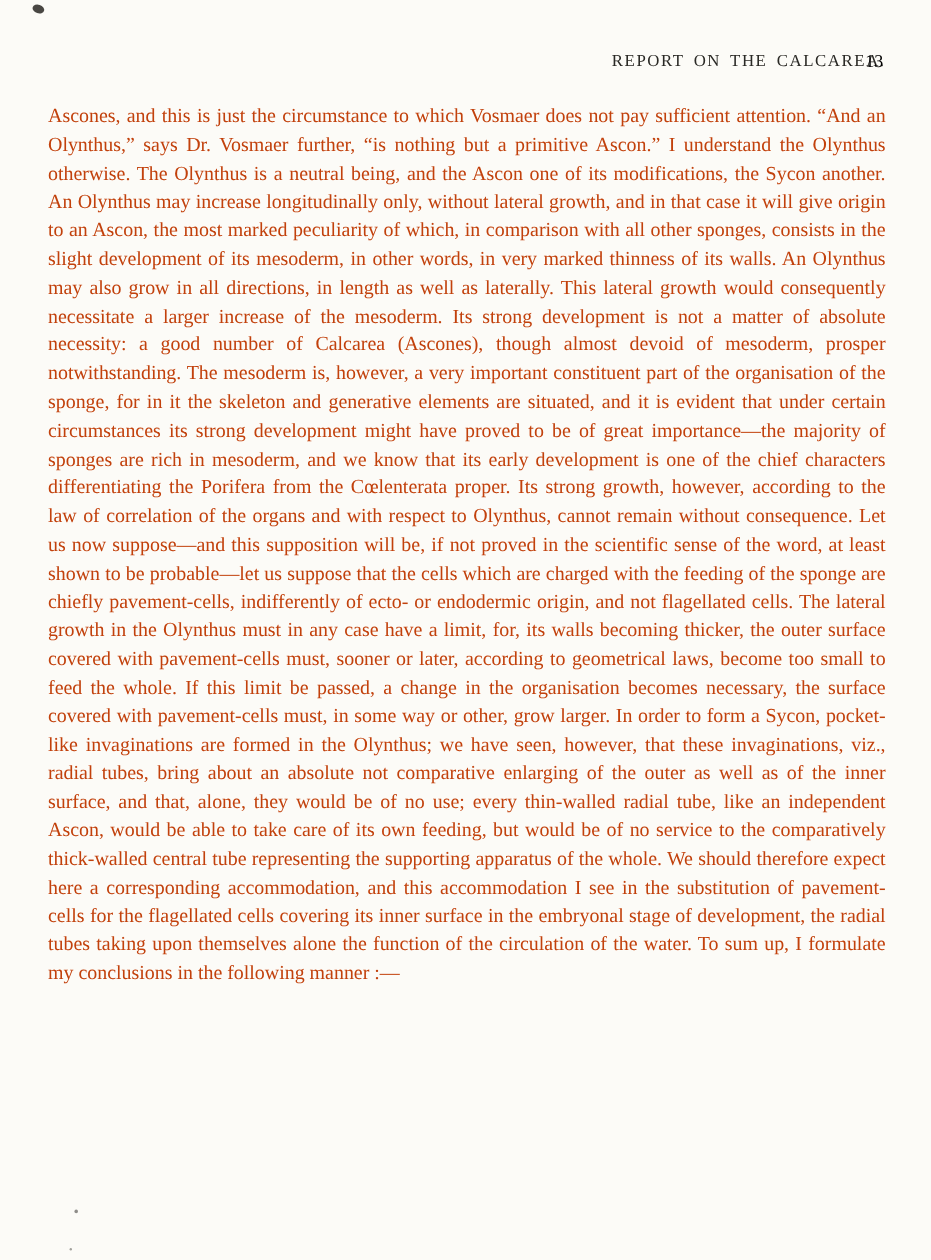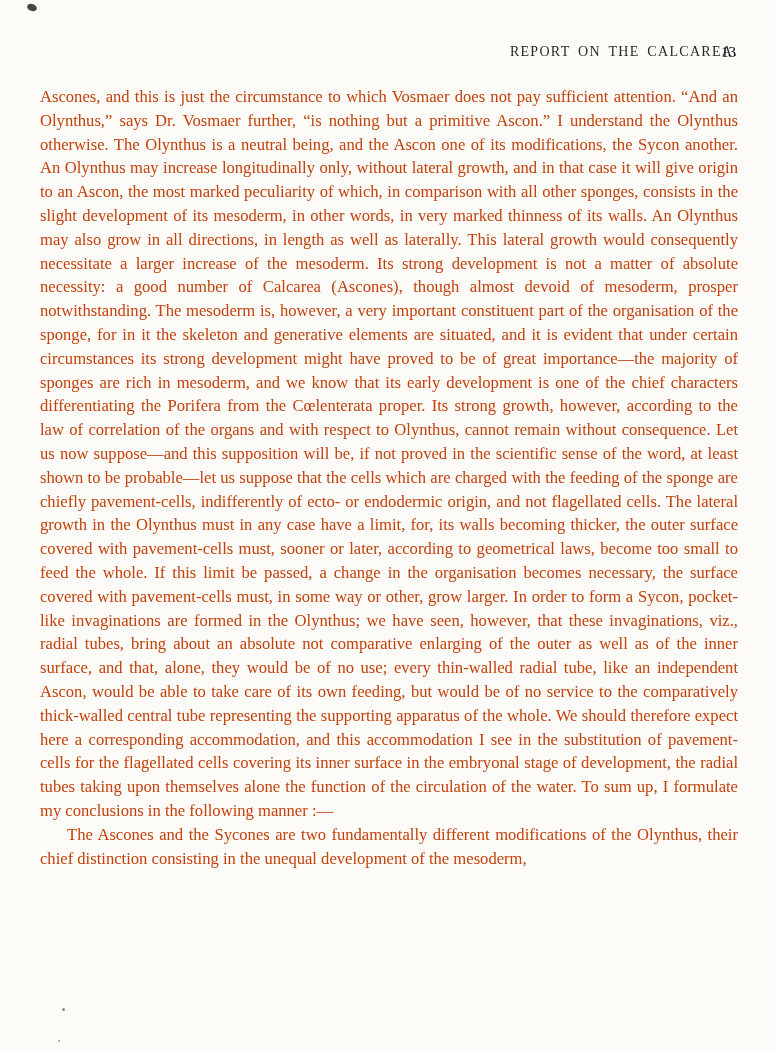--- a/index.html
+++ b/index.html
@@ -74,16 +74,15 @@
   <div class="speck s2"></div>
   <div class="speck s3"></div>
 
   <div class="header">
     <span class="running-title">REPORT ON THE CALCAREA.</span>
     <span class="page-number">13</span>
   </div>
 
   <div class="body-text">
     <p class="para">Ascones, and this is just the circumstance to which Vosmaer does not pay sufficient attention. “And an Olynthus,” says Dr. Vosmaer further, “is nothing but a primitive Ascon.” I understand the Olynthus otherwise. The Olynthus is a neutral being, and the Ascon one of its modifications, the Sycon another. An Olynthus may increase longitudinally only, without lateral growth, and in that case it will give origin to an Ascon, the most marked peculiarity of which, in comparison with all other sponges, consists in the slight development of its mesoderm, in other words, in very marked thinness of its walls. An Olynthus may also grow in all directions, in length as well as laterally. This lateral growth would consequently necessitate a larger increase of the mesoderm. Its strong development is not a matter of absolute necessity: a good number of Calcarea (Ascones), though almost devoid of mesoderm, prosper notwithstanding. The mesoderm is, however, a very important constituent part of the organisation of the sponge, for in it the skeleton and generative elements are situated, and it is evident that under certain circumstances its strong development might have proved to be of great importance—the majority of sponges are rich in mesoderm, and we know that its early development is one of the chief characters differentiating the Porifera from the Cœlenterata proper. Its strong growth, however, according to the law of correlation of the organs and with respect to Olynthus, cannot remain without consequence. Let us now suppose—and this supposition will be, if not proved in the scientific sense of the word, at least shown to be probable—let us suppose that the cells which are charged with the feeding of the sponge are chiefly pavement-cells, indifferently of ecto- or endodermic origin, and not flagellated cells. The lateral growth in the Olynthus must in any case have a limit, for, its walls becoming thicker, the outer surface covered with pavement-cells must, sooner or later, according to geometrical laws, become too small to feed the whole. If this limit be passed, a change in the organisation becomes necessary, the surface covered with pavement-cells must, in some way or other, grow larger. In order to form a Sycon, pocket-like invaginations are formed in the Olynthus; we have seen, however, that these invaginations, viz., radial tubes, bring about an absolute not comparative enlarging of the outer as well as of the inner surface, and that, alone, they would be of no use; every thin-walled radial tube, like an independent Ascon, would be able to take care of its own feeding, but would be of no service to the comparatively thick-walled central tube representing the supporting apparatus of the whole. We should therefore expect here a corresponding accommodation, and this accommodation I see in the substitution of pavement-cells for the flagellated cells covering its inner surface in the embryonal stage of development, the radial tubes taking upon themselves alone the function of the circulation of the water. To sum up, I formulate my conclusions in the following manner :—</p>
-    <p class="para indent-first">The Ascones and the Sycones are two fundamentally different modifications of the Olynthus, their chief distinction consisting in the unequal development of the mesoderm,</p>
   </div>
 
 </div>
 
 </body></html>

